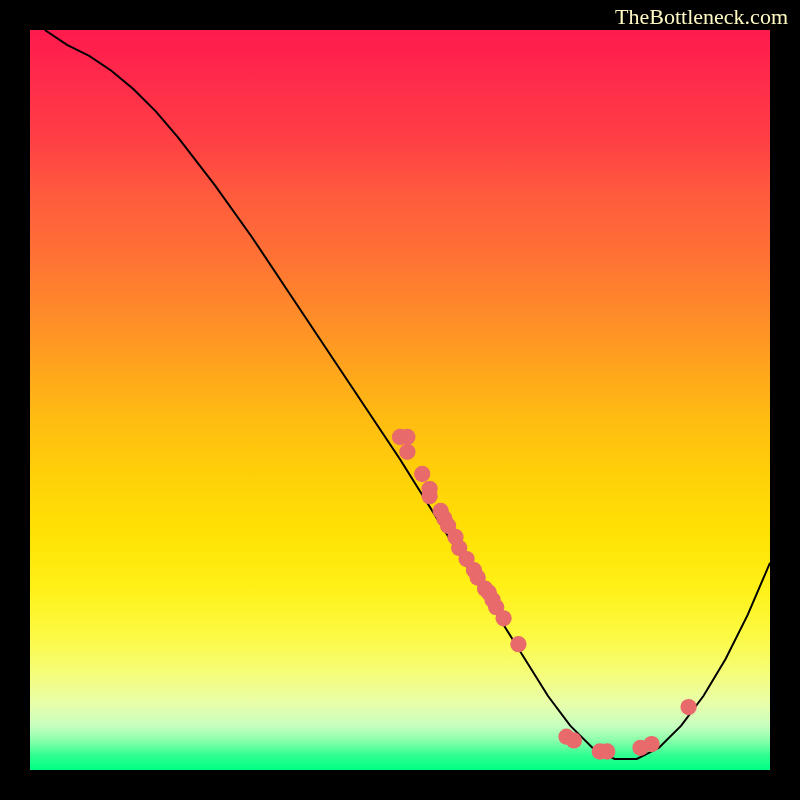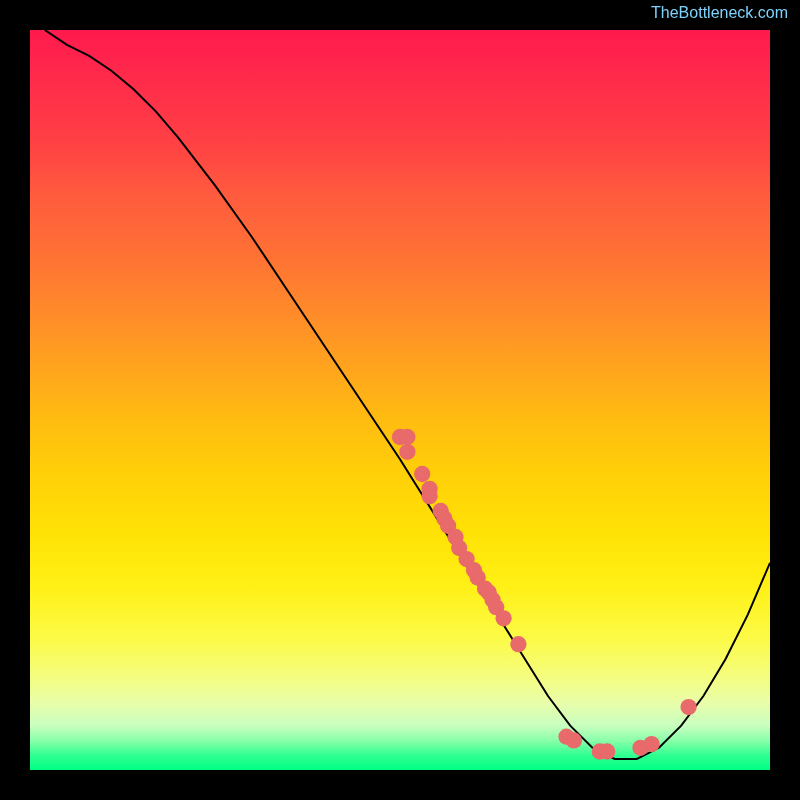--- a/index.html
+++ b/index.html
@@ -7,24 +7,25 @@
     width: 800px;
     height: 800px;
     background: #000;
     position: relative;
     font-family: Arial, sans-serif;
   }
   .watermark {
     position: absolute;
     top: 4px;
     right: 12px;
-    color: #7dd3fc;
-    font-size: 16px;
+    color: #fef9c3;
+    font-size: 22px;
     font-weight: normal;
     z-index: 10;
+    font-family: Liberation Serif, serif;
   }
   .plot-area {
     position: absolute;
     left: 30px;
     top: 30px;
     width: 740px;
     height: 740px;
   }
   .gradient-bg {
     position: absolute;

